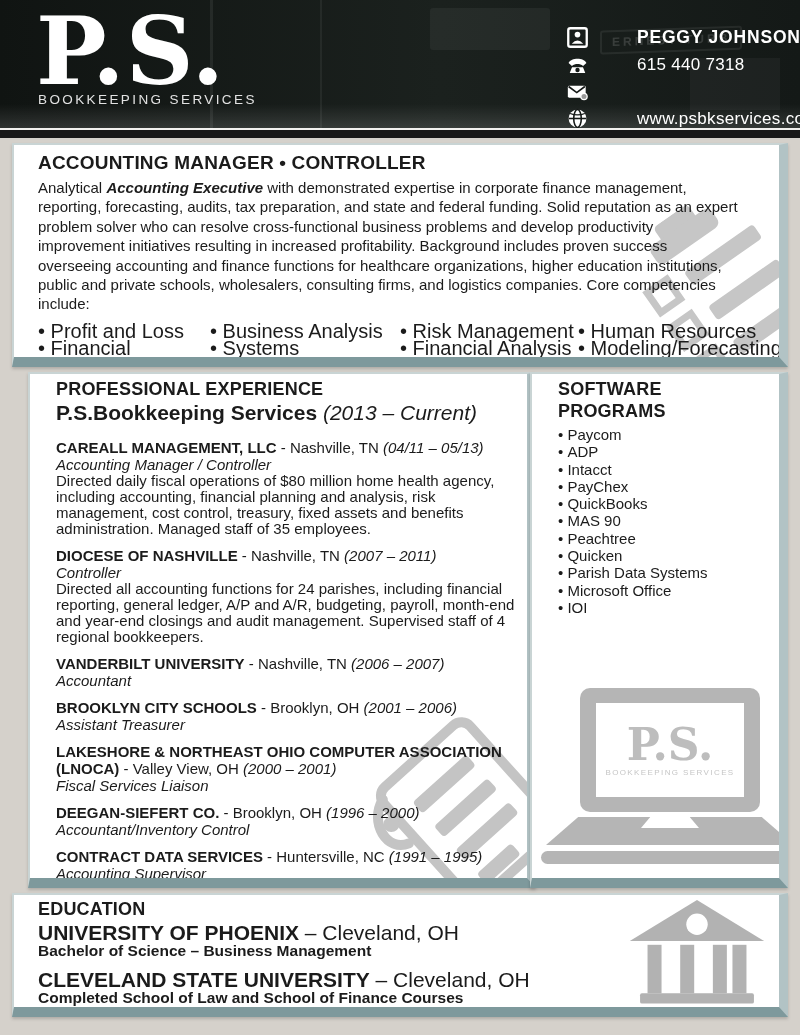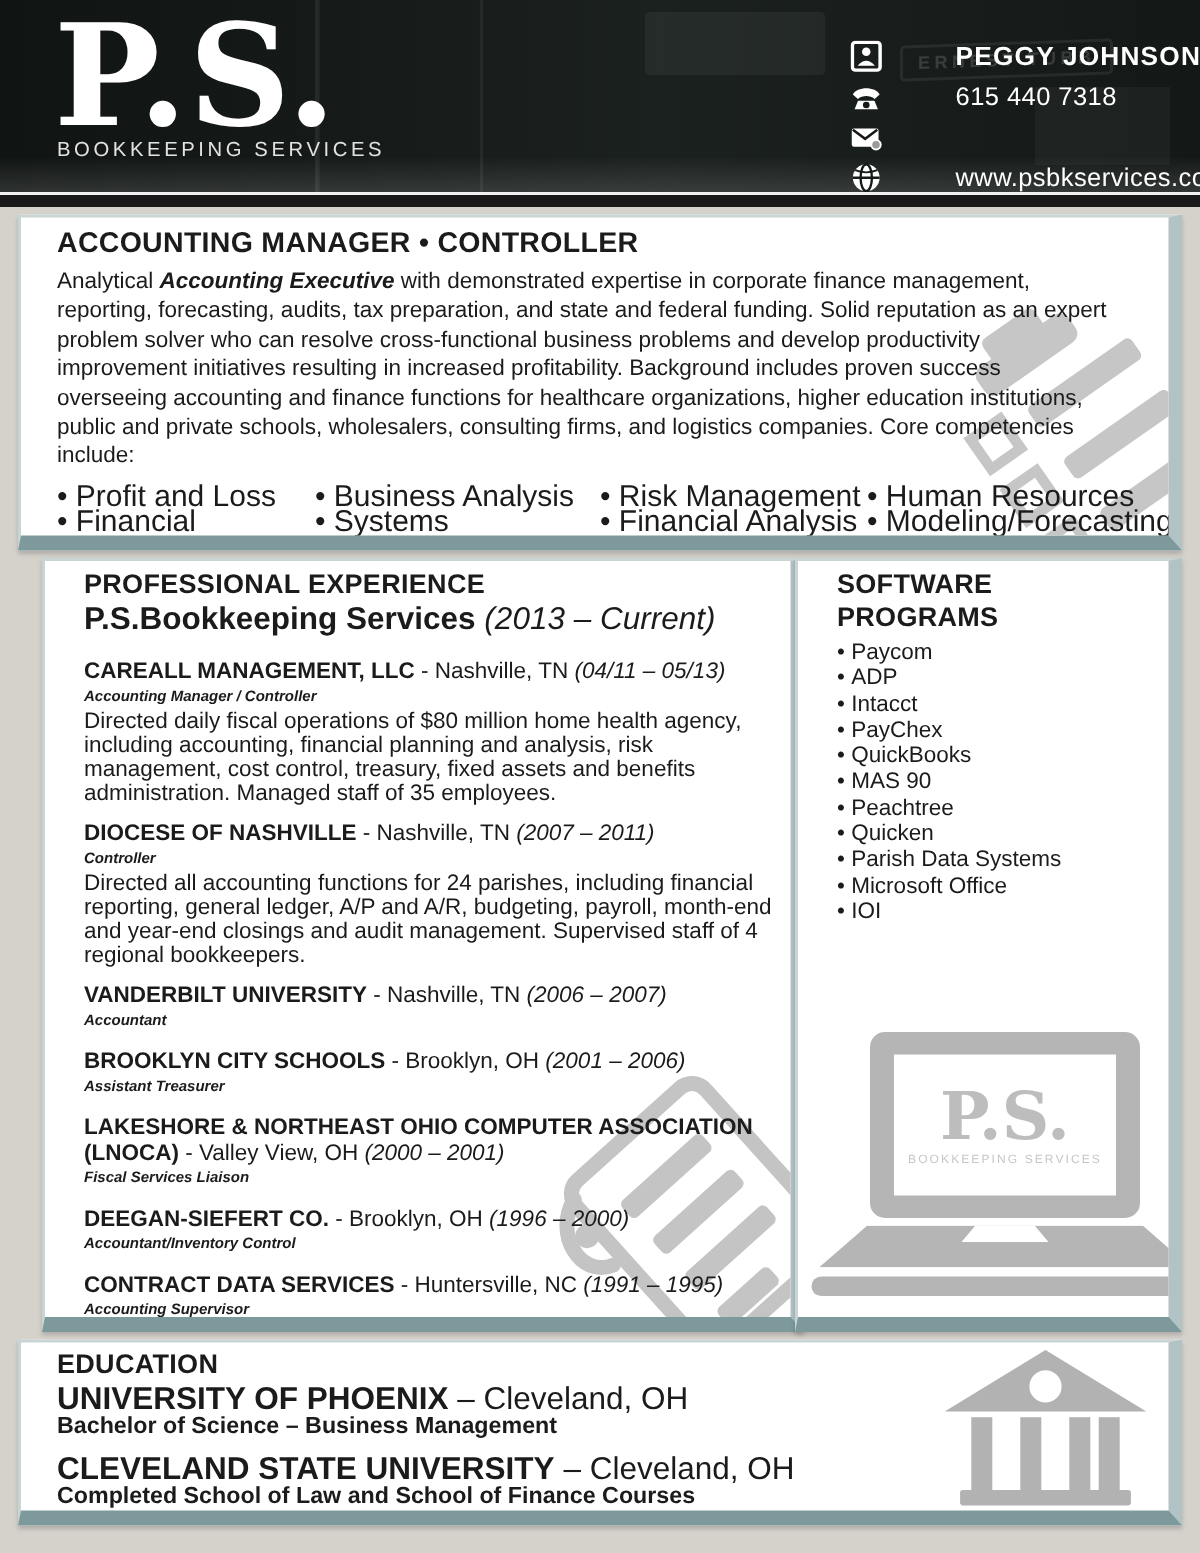--- a/index.html
+++ b/index.html
@@ -71,21 +71,21 @@
 
   .experience-panel .panel-content{padding:4px 10px 0 26px;}
   .section-heading{font-size:18px;font-weight:bold;margin:0 0 4px 0;line-height:22px;letter-spacing:.2px;}
   .current-line{font-size:21px;line-height:17px;margin:0 0 18px 0;}
   .current-company{font-weight:bold;}
   .current-dates{font-style:italic;}
   .job{margin-bottom:10px;max-width:465px;}
   .job-header{font-size:15px;line-height:17px;}
   .job-company{font-weight:bold;white-space:pre-line;}
   .job-dates{font-style:italic;}
-  .job-role{font-size:10px;line-height:17px;font-weight:bold;font-style:italic;}
+  .job-role{font-size:15px;line-height:17px;font-weight:normal;font-style:italic;}
   .job-desc{font-size:15px;line-height:16px;}
   .job-desc:empty{display:none;}
 
   .software-panel .panel-content{padding:4px 8px 0 26px;}
   .software-item{font-size:15px;line-height:17.3px;}
 
   .education-panel .panel-content{padding:3px 22px 0 24px;}
   .edu-entry{margin-bottom:12px;max-width:560px;}
   .edu-line{font-size:21px;line-height:17.5px;}
   .edu-name{font-weight:bold;}

